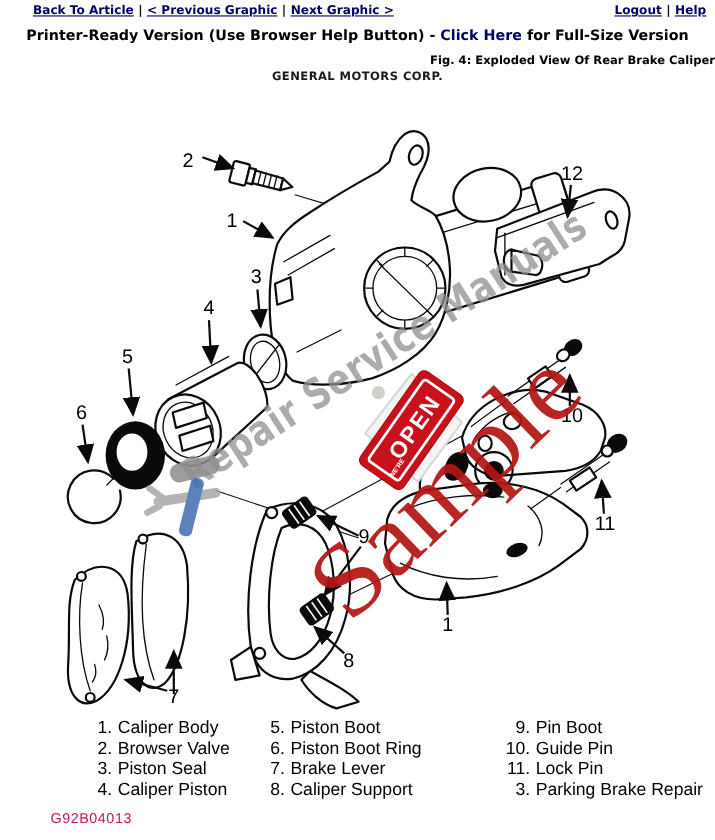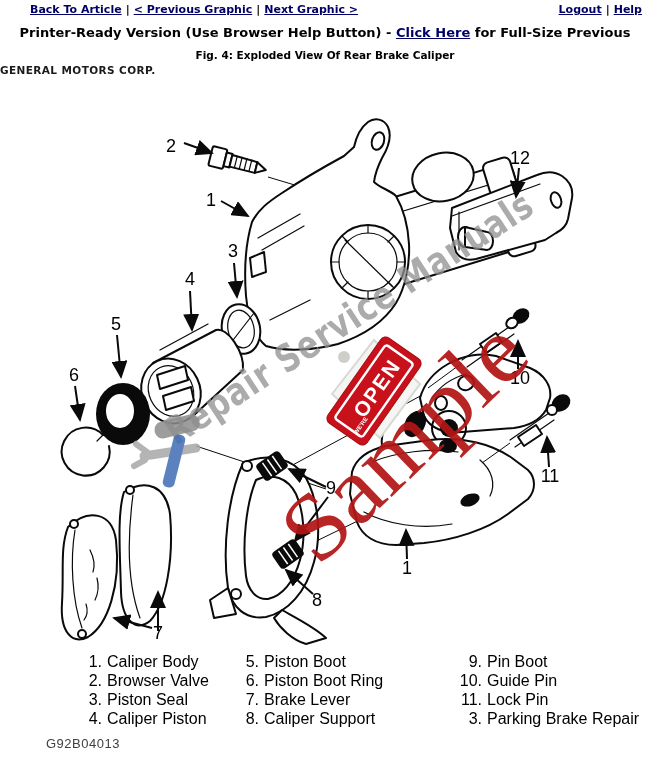--- a/index.html
+++ b/index.html
@@ -9,24 +9,24 @@
   html,body{margin:0;padding:0;background:#fff;}
   body{width:650px;height:764px;position:relative;overflow:hidden;
        font-family:"DejaVu Sans",sans-serif;color:#000;}
   
   .nav{position:absolute;top:3px;left:30px;right:8px;display:flex;
        justify-content:space-between;font-size:11px;font-weight:bold;}
   .nav a{color:var(--link);text-decoration:underline;cursor:pointer;}
   .sep{color:#111;padding:0 4px;font-weight:bold;}
   .subtitle{position:absolute;top:25px;left:0;width:100%;text-align:center;
        font-size:13px;font-weight:bold;}
-  .subtitle a{color:var(--link);text-decoration:underline;cursor:pointer;}
-  .figcap{position:absolute;top:49px;left:0;width:100%;text-align:center;
+  .subtitle a{color:var(--link);cursor:pointer;}
+  .figcap{position:absolute;top:49px;left:0;width:100%;text-align:right;
        font-size:10.5px;font-weight:bold;}
-  .company{position:absolute;top:64px;left:0;width:100%;
+  .company{position:absolute;top:64px;left:0;width:100%;text-align:center;
        font-size:10.5px;font-weight:bold;letter-spacing:.4px;color:#1a1a1a;}
   
   svg.diagram{position:absolute;top:0;left:0;}
   .ln{fill:none;stroke:var(--ink);stroke-width:2;stroke-linejoin:round;stroke-linecap:round;}
   .fw{fill:#fff;stroke:var(--ink);stroke-width:2;stroke-linejoin:round;}
   .fd{fill:var(--ink);stroke:none;}
   .thin{stroke-width:1.2;}
   .axis{fill:none;stroke:var(--ink);stroke-width:1;}
   .arrow{fill:none;stroke:var(--ink);stroke-width:2;}
   .callout{font:18px "Liberation Sans",sans-serif;fill:#000;}
@@ -38,36 +38,36 @@
   .parts{position:absolute;top:652px;left:46px;display:flex;
          font:16px "Liberation Sans",sans-serif;}
   .pcol{display:block;}
   .pcol:nth-child(1){width:157px;margin-left:40px;}
   .pcol:nth-child(2){width:213px;}
   .prow{line-height:19px;white-space:nowrap;}
   .pnum{display:inline-block;text-align:right;margin-right:5px;}
   .pcol:nth-child(1) .pnum,.pcol:nth-child(2) .pnum{width:16px;}
   .pcol:nth-child(3) .pnum{width:26px;}
   .gnum{position:absolute;top:736px;left:46px;font:13px "Liberation Sans",sans-serif;
-        color:#404040;letter-spacing:.5px;}
+        color:#be185d;letter-spacing:.5px;}
 </style>
 </head>
 <body>
 
 <div class="nav">
   <div>
     <a>Back To Article</a><span class="sep">|</span><a>&lt; Previous Graphic</a><span class="sep">|</span><a>Next Graphic &gt;</a>
   </div>
   <div>
     <a>Logout</a><span class="sep">|</span><a>Help</a>
   </div>
 </div>
 
 <div class="subtitle">
-  <span>Printer-Ready Version (Use Browser Help Button) - </span><a>Click Here</a><span> for Full-Size Previous</span>
+  <span>Printer-Ready Version (Use Browser Help Button) - </span><a>Click Here</a><span> for Full-Size Version</span>
 </div>
 
 <div class="figcap">Fig. 4: Exploded View Of Rear Brake Caliper</div>
 <div class="company">GENERAL MOTORS CORP.</div>
 
 <svg class="diagram" width="650" height="764" viewBox="0 0 650 764">
   <defs>
     <marker id="ah" markerWidth="10" markerHeight="8" refX="8" refY="4" orient="auto">
       <path d="M0,0 L9,4 L0,8 Z" fill="#0a0a0a"></path>
     </marker>

